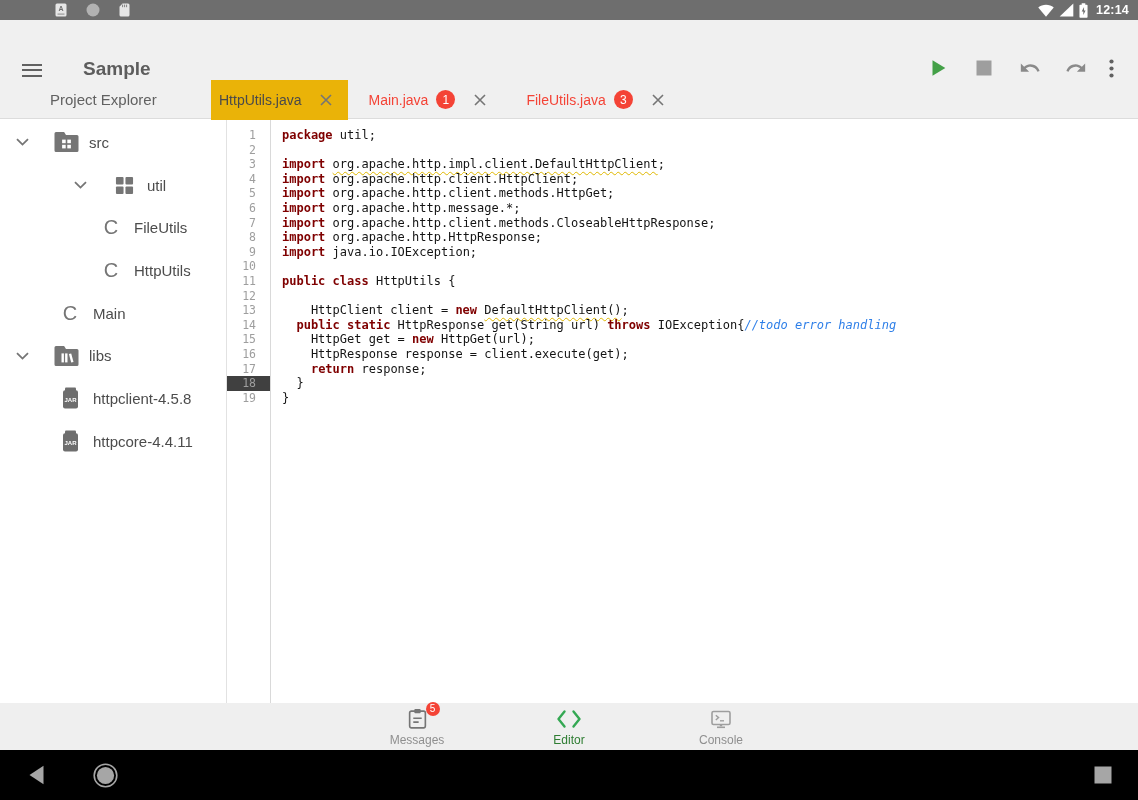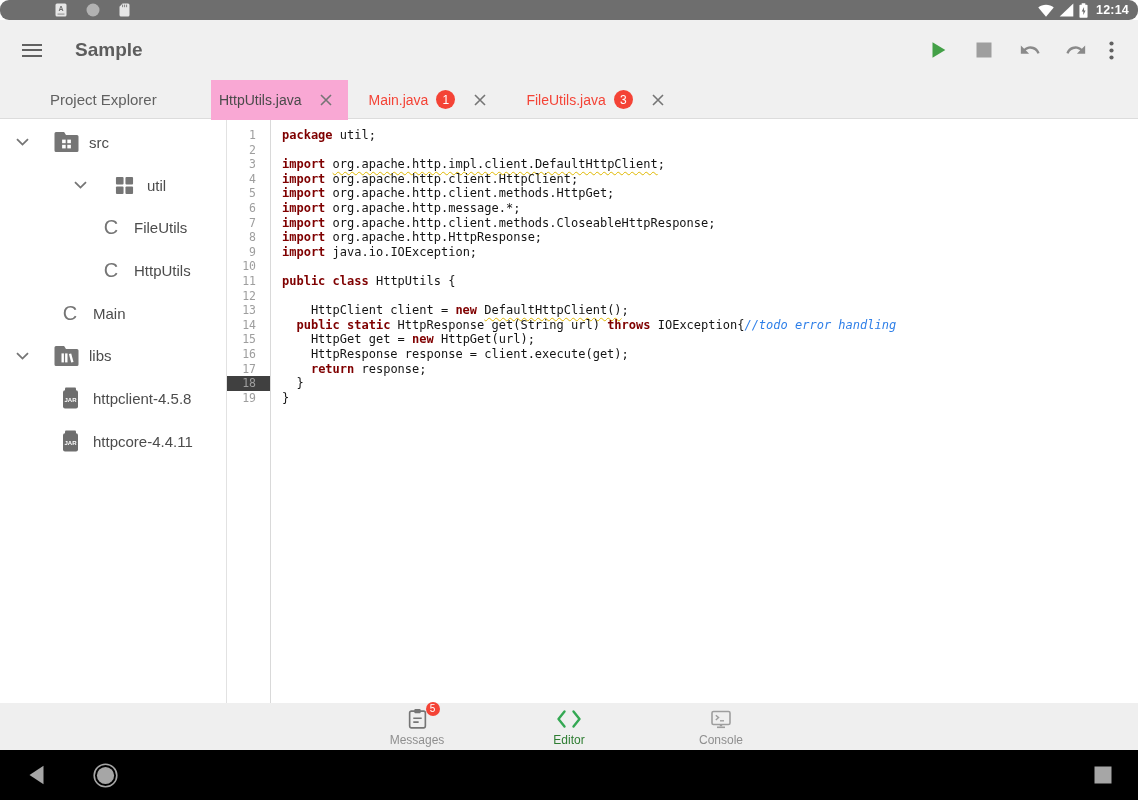--- a/index.html
+++ b/index.html
@@ -2,45 +2,45 @@
 <html style="--status-bg: #6e6e6e; --chrome-bg: #f0f0f0; --run-green: #43a047; --nav-green: #2e7d32; --error-red: #f44336; --kw-red: #7f0000; --comment-blue: #2e7fe8; --warn-yellow: #dfb700;"><head>
 <meta charset="utf-8">
 <style>
   * { margin:0; padding:0; box-sizing:border-box; }
   html,body { width:1138px; height:800px; overflow:hidden; background:#fff;
               font-family:"Liberation Sans", sans-serif; }
   .app { width:1138px; height:800px; display:flex; flex-direction:column; }
 
   
   .status-bar { height:20px; background:var(--status-bg,#6e6e6e); display:flex; align-items:center;
-                color:#fff; flex:none;border-radius:9px; }
+                color:#fff; flex:none; }
   .sb-left { display:flex; align-items:center; gap:19px; padding-left:55px; }
   .sb-right { margin-left:auto; display:flex; align-items:center; gap:5px; padding-right:9px; }
   .sb-time { font-size:12.5px; font-weight:bold; color:#fff; letter-spacing:.2px; margin-left:3px; }
 
   
-  .toolbar { height:60px; background:var(--chrome-bg,#f0f0f0); display:flex; align-items:center; flex:none; }
+  .toolbar { height:60px; background:var(--chrome-bg,#f0f0f0); display:flex; align-items:flex-end; flex:none;gap:8px; }
   .hamburger { width:20px; margin-left:22px; cursor:pointer; }
   .hamburger div { height:2px; background:#616161; margin:3.5px 0; }
   .app-title { font-size:19px; font-weight:bold; color:#5d5d5d; margin-left:33px; }
   .tb-actions { margin-left:auto; display:flex; align-items:center; padding-right:15px; }
   .tb-btn { width:24px; height:24px; display:flex; align-items:center; justify-content:center;
             margin-left:22px; cursor:pointer; }
   .tb-btn.first { margin-left:0; }
   .tb-btn.overflow { margin-left:11px; }
 
   
   .tabrow { height:39px; background:var(--chrome-bg,#f0f0f0); display:flex; align-items:stretch;
             position:relative; flex:none; z-index:3; }
   .tabrow::after { content:""; position:absolute; left:0; right:0; bottom:0; height:1px; background:#dcdcdc; }
   .explorer-label { width:211px; flex:none; display:flex; align-items:center; padding-left:50px;
                     font-size:15px; color:#616161; }
   .tabstrip { display:flex; align-items:stretch; }
   .tab { display:flex; align-items:center; padding:0 20px; cursor:pointer; position:relative; }
-  .tab.active { background:#f9a8d4; z-index:4; height:40px; padding:0 16px 0 8px; }
+  .tab.active { background:#eab308; z-index:4; height:40px; padding:0 16px 0 8px; }
   .tab-label { font-size:14px; color:#4a4a4a; }
   .tab.errors .tab-label { color:var(--error-red,#f44336); }
   .tab-badge { width:19px; height:19px; border-radius:50%; background:var(--error-red,#f44336);
                color:#fff; font-size:12px; display:flex; align-items:center; justify-content:center;
                margin-left:8px; }
   .tab-close { margin-left:19px; display:flex; align-items:center; cursor:pointer; }
 
   
   .content { flex:1; display:flex; min-height:0; background:#fff;justify-content:flex-end; }
   .sidebar { width:227px; flex:none; border-right:1px solid #e2e2e2; padding-top:2px; overflow:hidden; }

